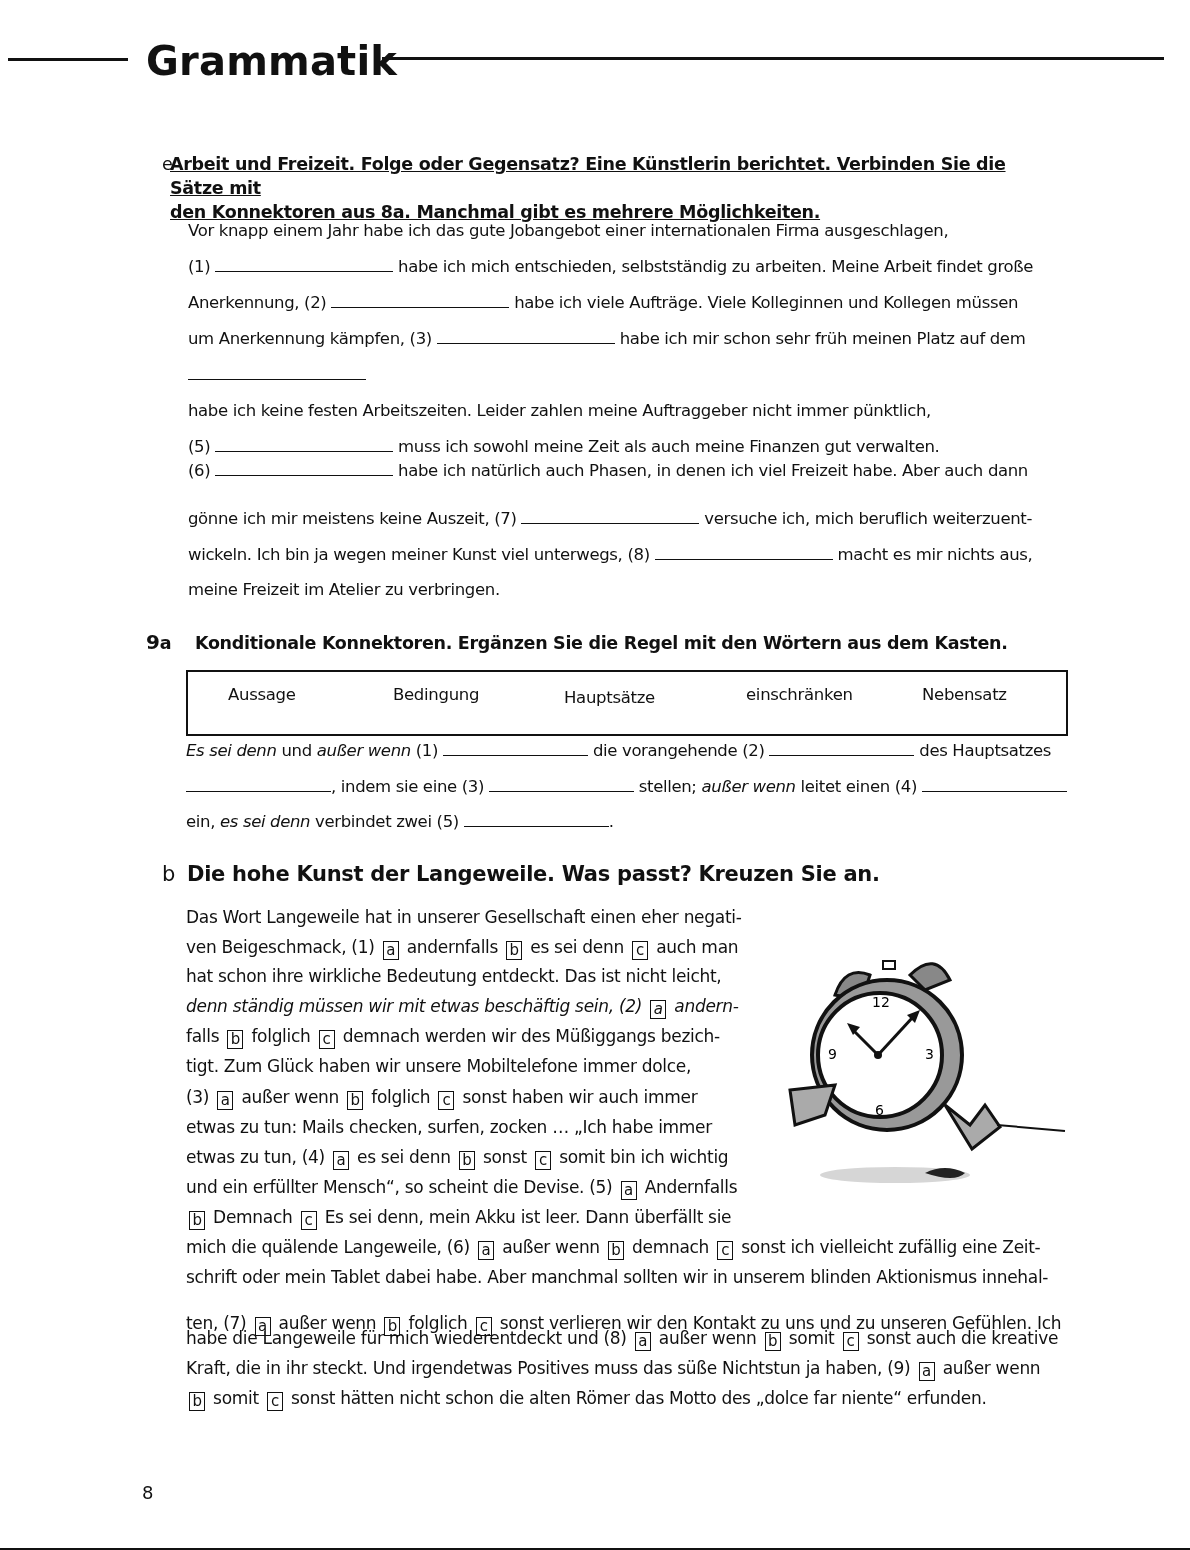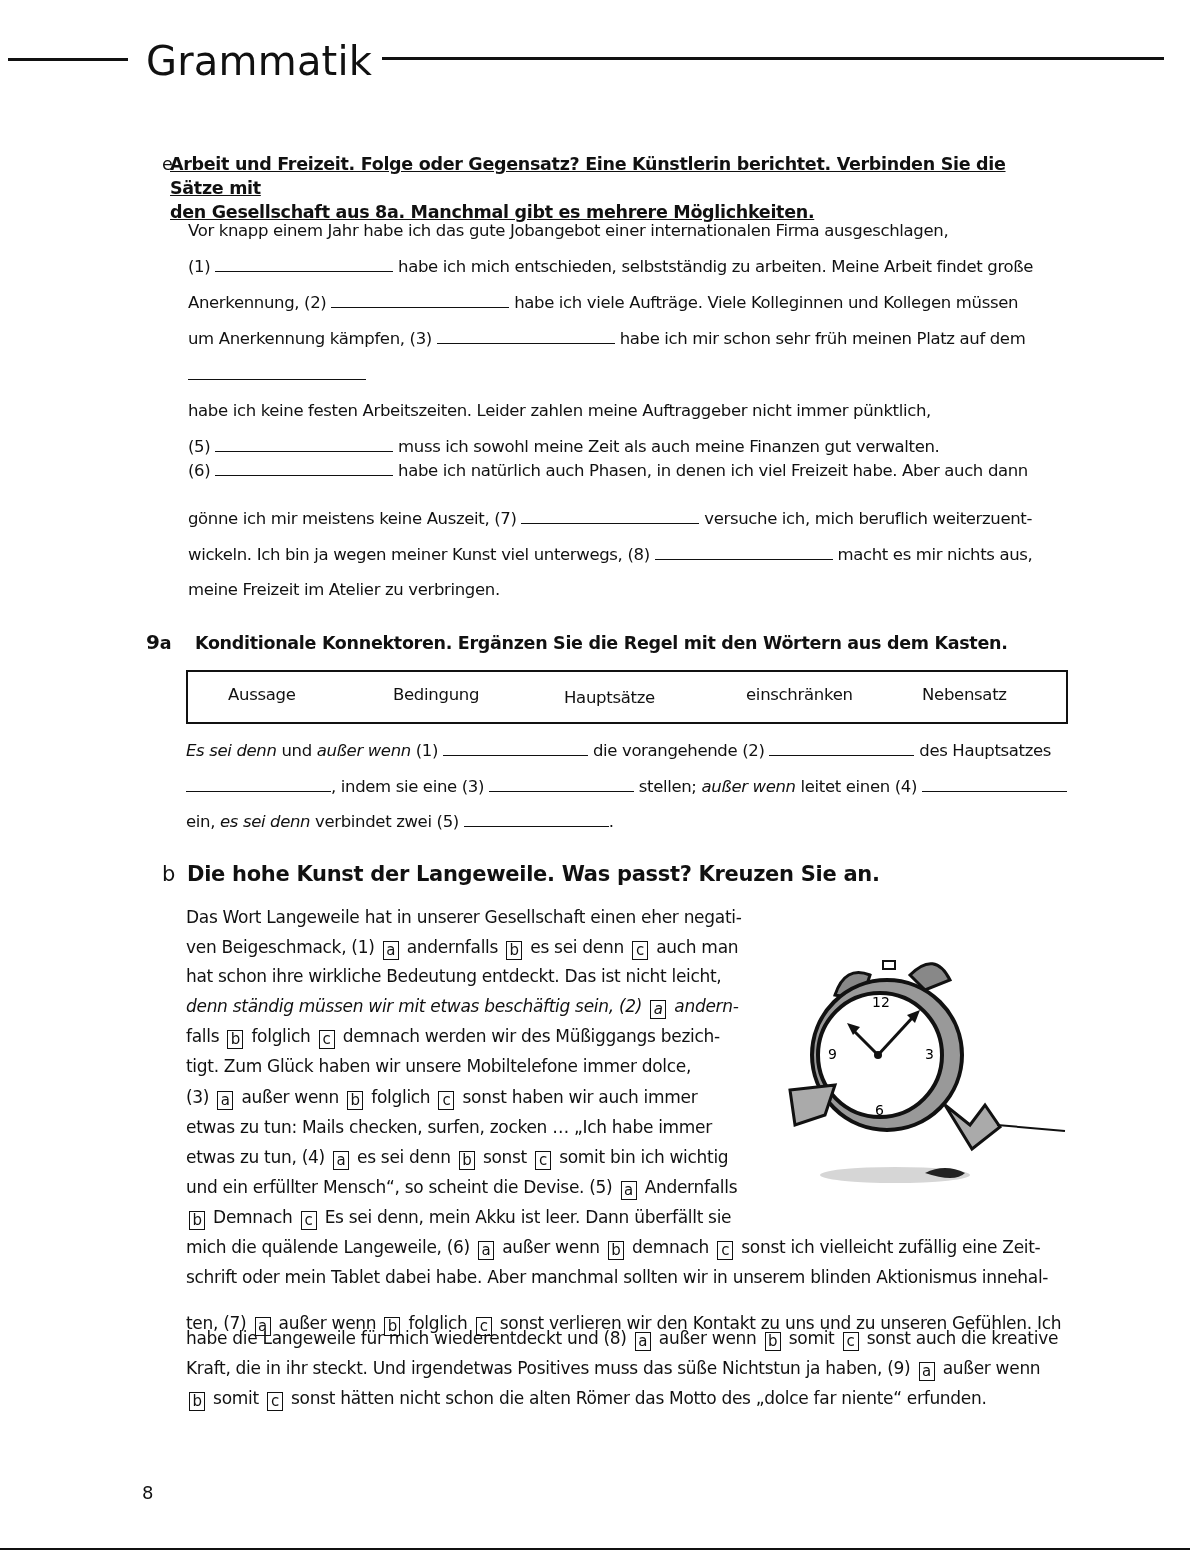--- a/index.html
+++ b/index.html
@@ -1,38 +1,38 @@
 <!DOCTYPE html>
 <html><head>
   <meta charset="utf-8">
   <style>
     html, body { margin: 0; padding: 0; background: #ffffff; }
     body {
       width: 1190px; height: 1550px; position: relative; overflow: hidden;
       font-family: "DejaVu Sans", sans-serif; color: #111;
     }
-    .header { position: absolute; top: 36px; left: 0; width: 1190px; height: 50px; }
+    .header { position: absolute; top: 36px; left: 0; width: 1190px; height: 50px; font-weight: bold; }
     .header .line-left { position: absolute; left: 8px; top: 22px; width: 120px; height: 3px; background: #111; }
     .header .line-right { position: absolute; left: 382px; top: 21px; width: 782px; height: 3px; background: #111; }
     .header .title { position: absolute; left: 146px; top: 0px; font-size: 40px; line-height: 50px; letter-spacing: 0.2px; }
 
     .ex-e-head { position: absolute; left: 162px; top: 152px; width: 900px; font-size: 17.5px; font-weight: bold; line-height: 24px; }
     .ex-e-head .letter { position: absolute; left: 0; top: 0; font-weight: normal; }
     .ex-e-head .text { margin-left: 8px; display: block; letter-spacing: -0.3px; text-decoration: underline; }
 
     .ptext { position: absolute; left: 188px; font-size: 16.5px; white-space: nowrap; letter-spacing: -0.35px; line-height: 22px; }
     .blank { display: inline-block; border-bottom: 1.5px solid #111; height: 14px; vertical-align: baseline; }
     .b180 { width: 178px; }
     .b145 { width: 145px; }
 
     .ex-9a-head { position: absolute; left: 146px; top: 630px; font-size: 17.5px; font-weight: bold; line-height: 24px; white-space: nowrap; letter-spacing: -0.3px; }
     .ex-9a-head .num { font-size: 20px; }
     .ex-9a-head .text { margin-left: 18px; }
 
-    .wordbox { position: absolute; left: 186px; top: 670px; width: 882px; height: 54px; border: 2.5px solid #111; box-sizing: border-box; }
+    .wordbox { position: absolute; left: 186px; top: 670px; width: 882px; height: 66px; border: 2.5px solid #111; box-sizing: border-box; }
     .wordbox .word { position: absolute; top: 12px; font-size: 16.5px; line-height: 22px; letter-spacing: -0.3px; }
 
     .ex-b-head { position: absolute; left: 162px; top: 862px; font-size: 21px; font-weight: bold; line-height: 24px; white-space: nowrap; letter-spacing: -0.3px; }
     .ex-b-head .letter { font-weight: normal; }
     .ex-b-head .text { margin-left: 12px; }
 
     .btext { position: absolute; left: 186px; font-size: 17px; line-height: 22px; white-space: nowrap; letter-spacing: -0.3px; }
     .cb { display: inline-block; border: 1.5px solid #111; width: 14px; height: 17px; line-height: 16px; text-align: center; font-size: 15px; vertical-align: -2px; margin: 0 3px; }
 
     .clock { position: absolute; left: 775px; top: 935px; width: 300px; height: 260px; }
@@ -45,21 +45,21 @@
 
 <div class="header">
   <div class="line-left"></div>
   <div class="title">Grammatik</div>
   <div class="line-right"></div>
 </div>
 
 <div class="ex-e-head">
   <span class="letter">e</span>
   <span class="text">Arbeit und Freizeit. Folge oder Gegensatz? Eine Künstlerin berichtet. Verbinden Sie die Sätze mit</span>
-  <span class="text">den Gesellschaft aus 8a. Manchmal gibt es mehrere Möglichkeiten.</span>
+  <span class="text">den Konnektoren aus 8a. Manchmal gibt es mehrere Möglichkeiten.</span>
 </div>
 
 <div class="ptext" style="top:220px"><span>Vor knapp einem Jahr habe ich das gute Jobangebot einer internationalen Firma ausgeschlagen,</span></div>
 <div class="ptext" style="top:256px"><span>(1) </span><span class="blank b180"></span><span> habe ich mich entschieden, selbstständig zu arbeiten. Meine Arbeit findet große</span></div>
 <div class="ptext" style="top:292px"><span>Anerkennung, (2) </span><span class="blank b180"></span><span> habe ich viele Aufträge. Viele Kolleginnen und Kollegen müssen</span></div>
 <div class="ptext" style="top:328px"><span>um Anerkennung kämpfen, (3) </span><span class="blank b180"></span><span> habe ich mir schon sehr früh meinen Platz auf dem</span></div>
 <div class="ptext" style="top:364px"><span class="blank b180"></span></div>
 <div class="ptext" style="top:400px"><span>habe ich keine festen Arbeitszeiten. Leider zahlen meine Auftraggeber nicht immer pünktlich,</span></div>
 <div class="ptext" style="top:436px"><span>(5) </span><span class="blank b180"></span><span> muss ich sowohl meine Zeit als auch meine Finanzen gut verwalten.</span></div>
 <div class="ptext" style="top:460px"><span>(6) </span><span class="blank b180"></span><span> habe ich natürlich auch Phasen, in denen ich viel Freizeit habe. Aber auch dann</span></div>

